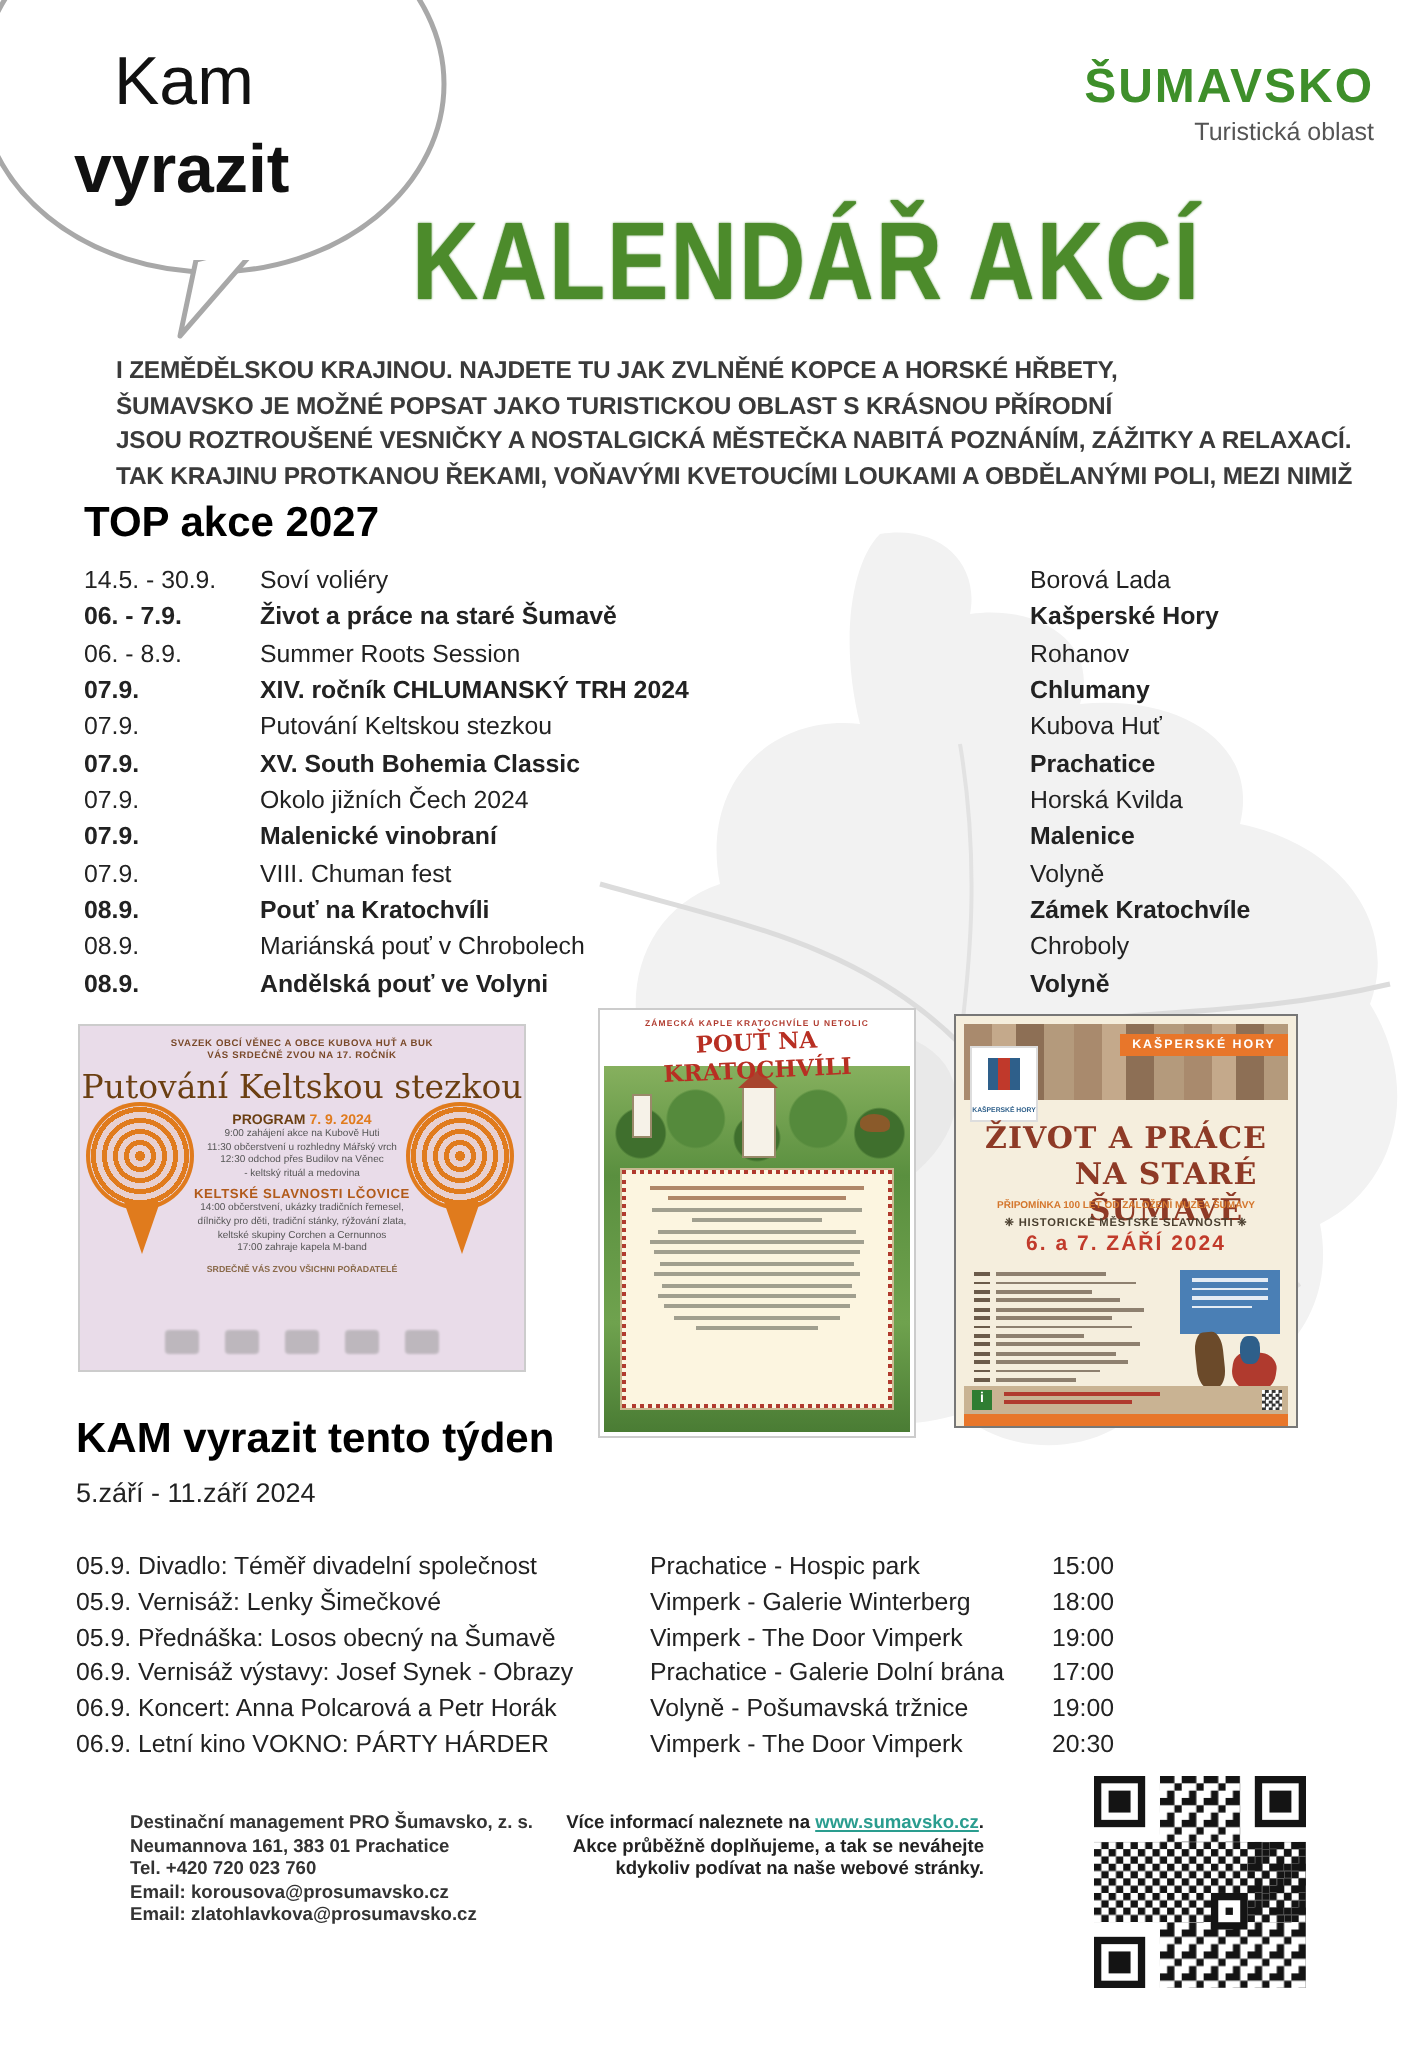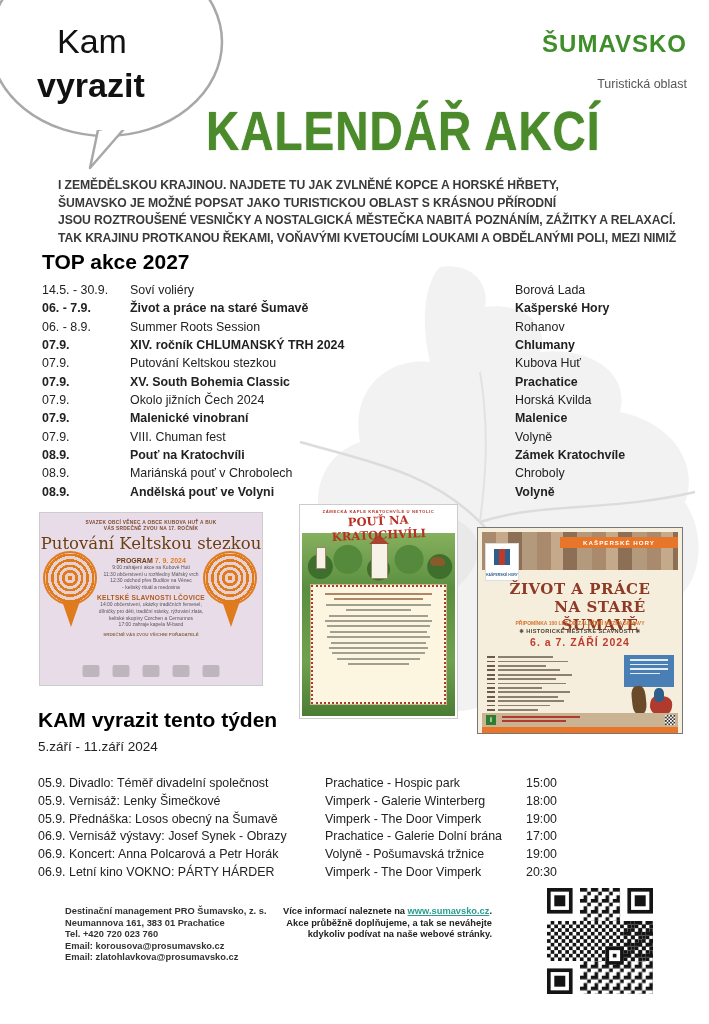--- a/index.html
+++ b/index.html
@@ -5,21 +5,21 @@
   html,body{margin:0;padding:0;background:#888;}
   .page{position:relative;width:709px;height:1024px;background:#fff;overflow:hidden;
         font-family:"Liberation Sans",sans-serif;color:#222;}
 
   
   .bubble-svg{position:absolute;left:-14px;top:-58px;z-index:2;}
   .bubble-line1{position:absolute;left:57px;top:22px;font-size:34px;color:#111;z-index:3;}
   .bubble-line2{position:absolute;left:37px;top:66px;font-size:34px;font-weight:bold;color:#111;z-index:3;}
   .logo{position:absolute;right:22px;top:30px;text-align:right;z-index:2;}
   .logo-name{font-size:24px;font-weight:bold;color:#3e8f2a;letter-spacing:1px;}
-  .logo-tag{font-size:12.5px;color:#555;margin-top:19px;}
+  .logo-tag{font-size:12.5px;color:#555;margin-top:1px;}
   .main-title{position:absolute;left:206px;top:98px;font-size:46px;font-weight:bold;color:#4c8b2b;
               letter-spacing:1px;transform:scaleY(1.2);transform-origin:left top;z-index:2;
               text-shadow:0 0 1px #44802a;}
 
   
   .intro{position:absolute;left:58px;top:177px;z-index:2;}
   .intro div{font-size:12.2px;font-weight:bold;color:#3a3a3a;line-height:17.6px;letter-spacing:-0.1px;}
 
   
   .sec-heading{position:absolute;font-size:21px;font-weight:bold;color:#000;z-index:2;}
@@ -71,21 +71,21 @@
        text-align:center;letter-spacing:.6px;}
   .pp .ttl{position:absolute;left:0;right:0;top:9px;font-family:"DejaVu Serif",serif;font-size:11.5px;
        font-weight:bold;color:#b82f23;text-align:center;transform:rotate(-2.5deg);}
   .pp .panel{position:absolute;left:11px;right:11px;top:80px;bottom:14px;background:#fcf5e0;
        border:2px dotted #b03a2e;box-shadow:0 0 0 1px #c8b890;padding:6px 6px 0 6px;}
   .pp .fl{height:2px;margin:0 auto 3.4px;background:#8a8a7a;opacity:.8;}
   .pp .fl.r{background:#9b6a4a;}
   .pp .bird{position:absolute;right:12px;top:52px;width:15px;height:9px;background:#8a5a2a;
        border-radius:60% 70% 40% 50%;}
   
-  .ps{left:478px;top:528px;width:204px;height:205px;background:#f5eedd;box-shadow:0 0 0 1px #777;text-align:center;}
+  .ps{left:478px;top:508px;width:170px;height:205px;background:#f5eedd;box-shadow:0 0 0 1px #777;text-align:center;}
   .ps .photo{position:absolute;left:4px;right:4px;top:4px;height:38px;
       background:repeating-linear-gradient(90deg,#a98a6d 0 14px,#c4a98b 14px 26px,#8d6f55 26px 40px,#b49a7c 40px 55px);}
   .ps .banner{position:absolute;left:82px;right:4px;top:9px;height:11px;background:#e8762a;color:#fff;
       font-size:6.2px;font-weight:bold;letter-spacing:1px;line-height:11px;text-align:center;}
   .ps .logobox{position:absolute;left:8px;top:16px;width:32px;height:36px;background:#fff;box-shadow:0 0 0 1px #ddd;}
   .ps .logobox .g{position:absolute;left:8px;top:5px;width:16px;height:16px;
       background:linear-gradient(90deg,#2e5f8a 0 5px,#c0392b 5px 11px,#2e5f8a 11px 16px);}
   .ps .logobox .c{position:absolute;left:0;right:0;bottom:3px;font-size:3.4px;font-weight:bold;color:#2e5f8a;}
   .ps .t1{position:absolute;left:0;right:0;top:52px;font-family:"DejaVu Serif",serif;font-size:15px;
       font-weight:bold;color:#8e3a26;letter-spacing:.5px;}

